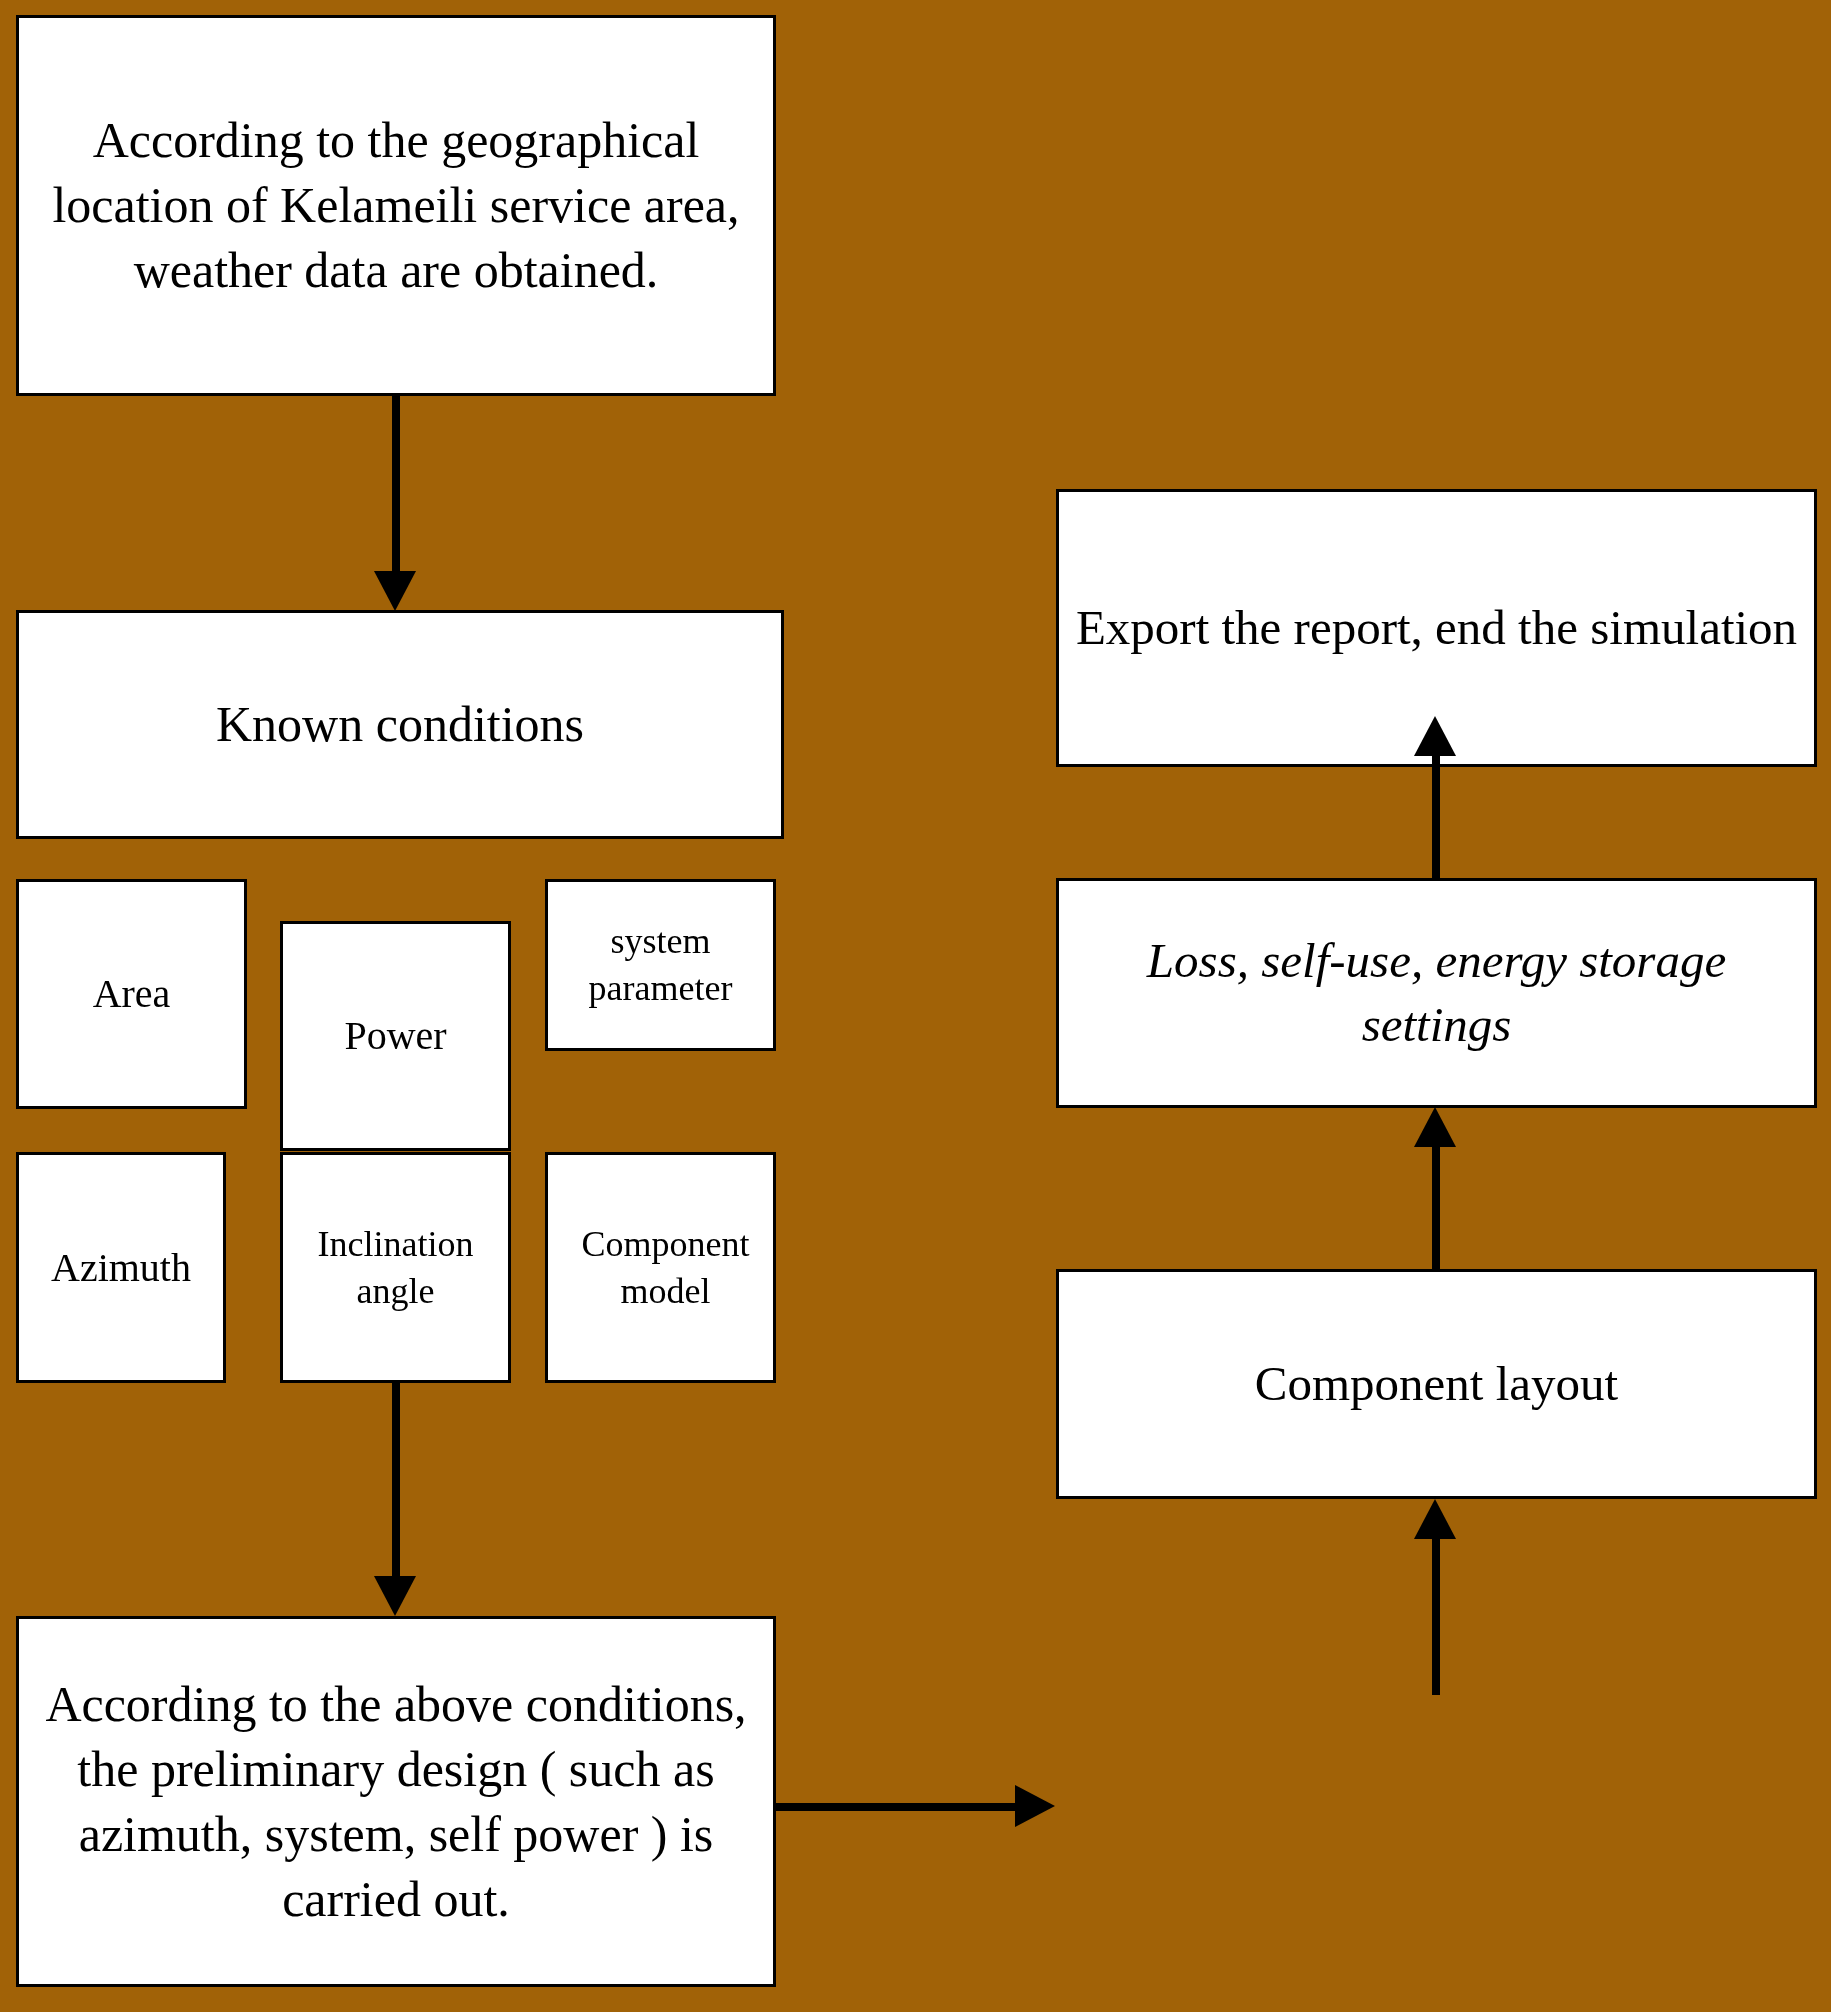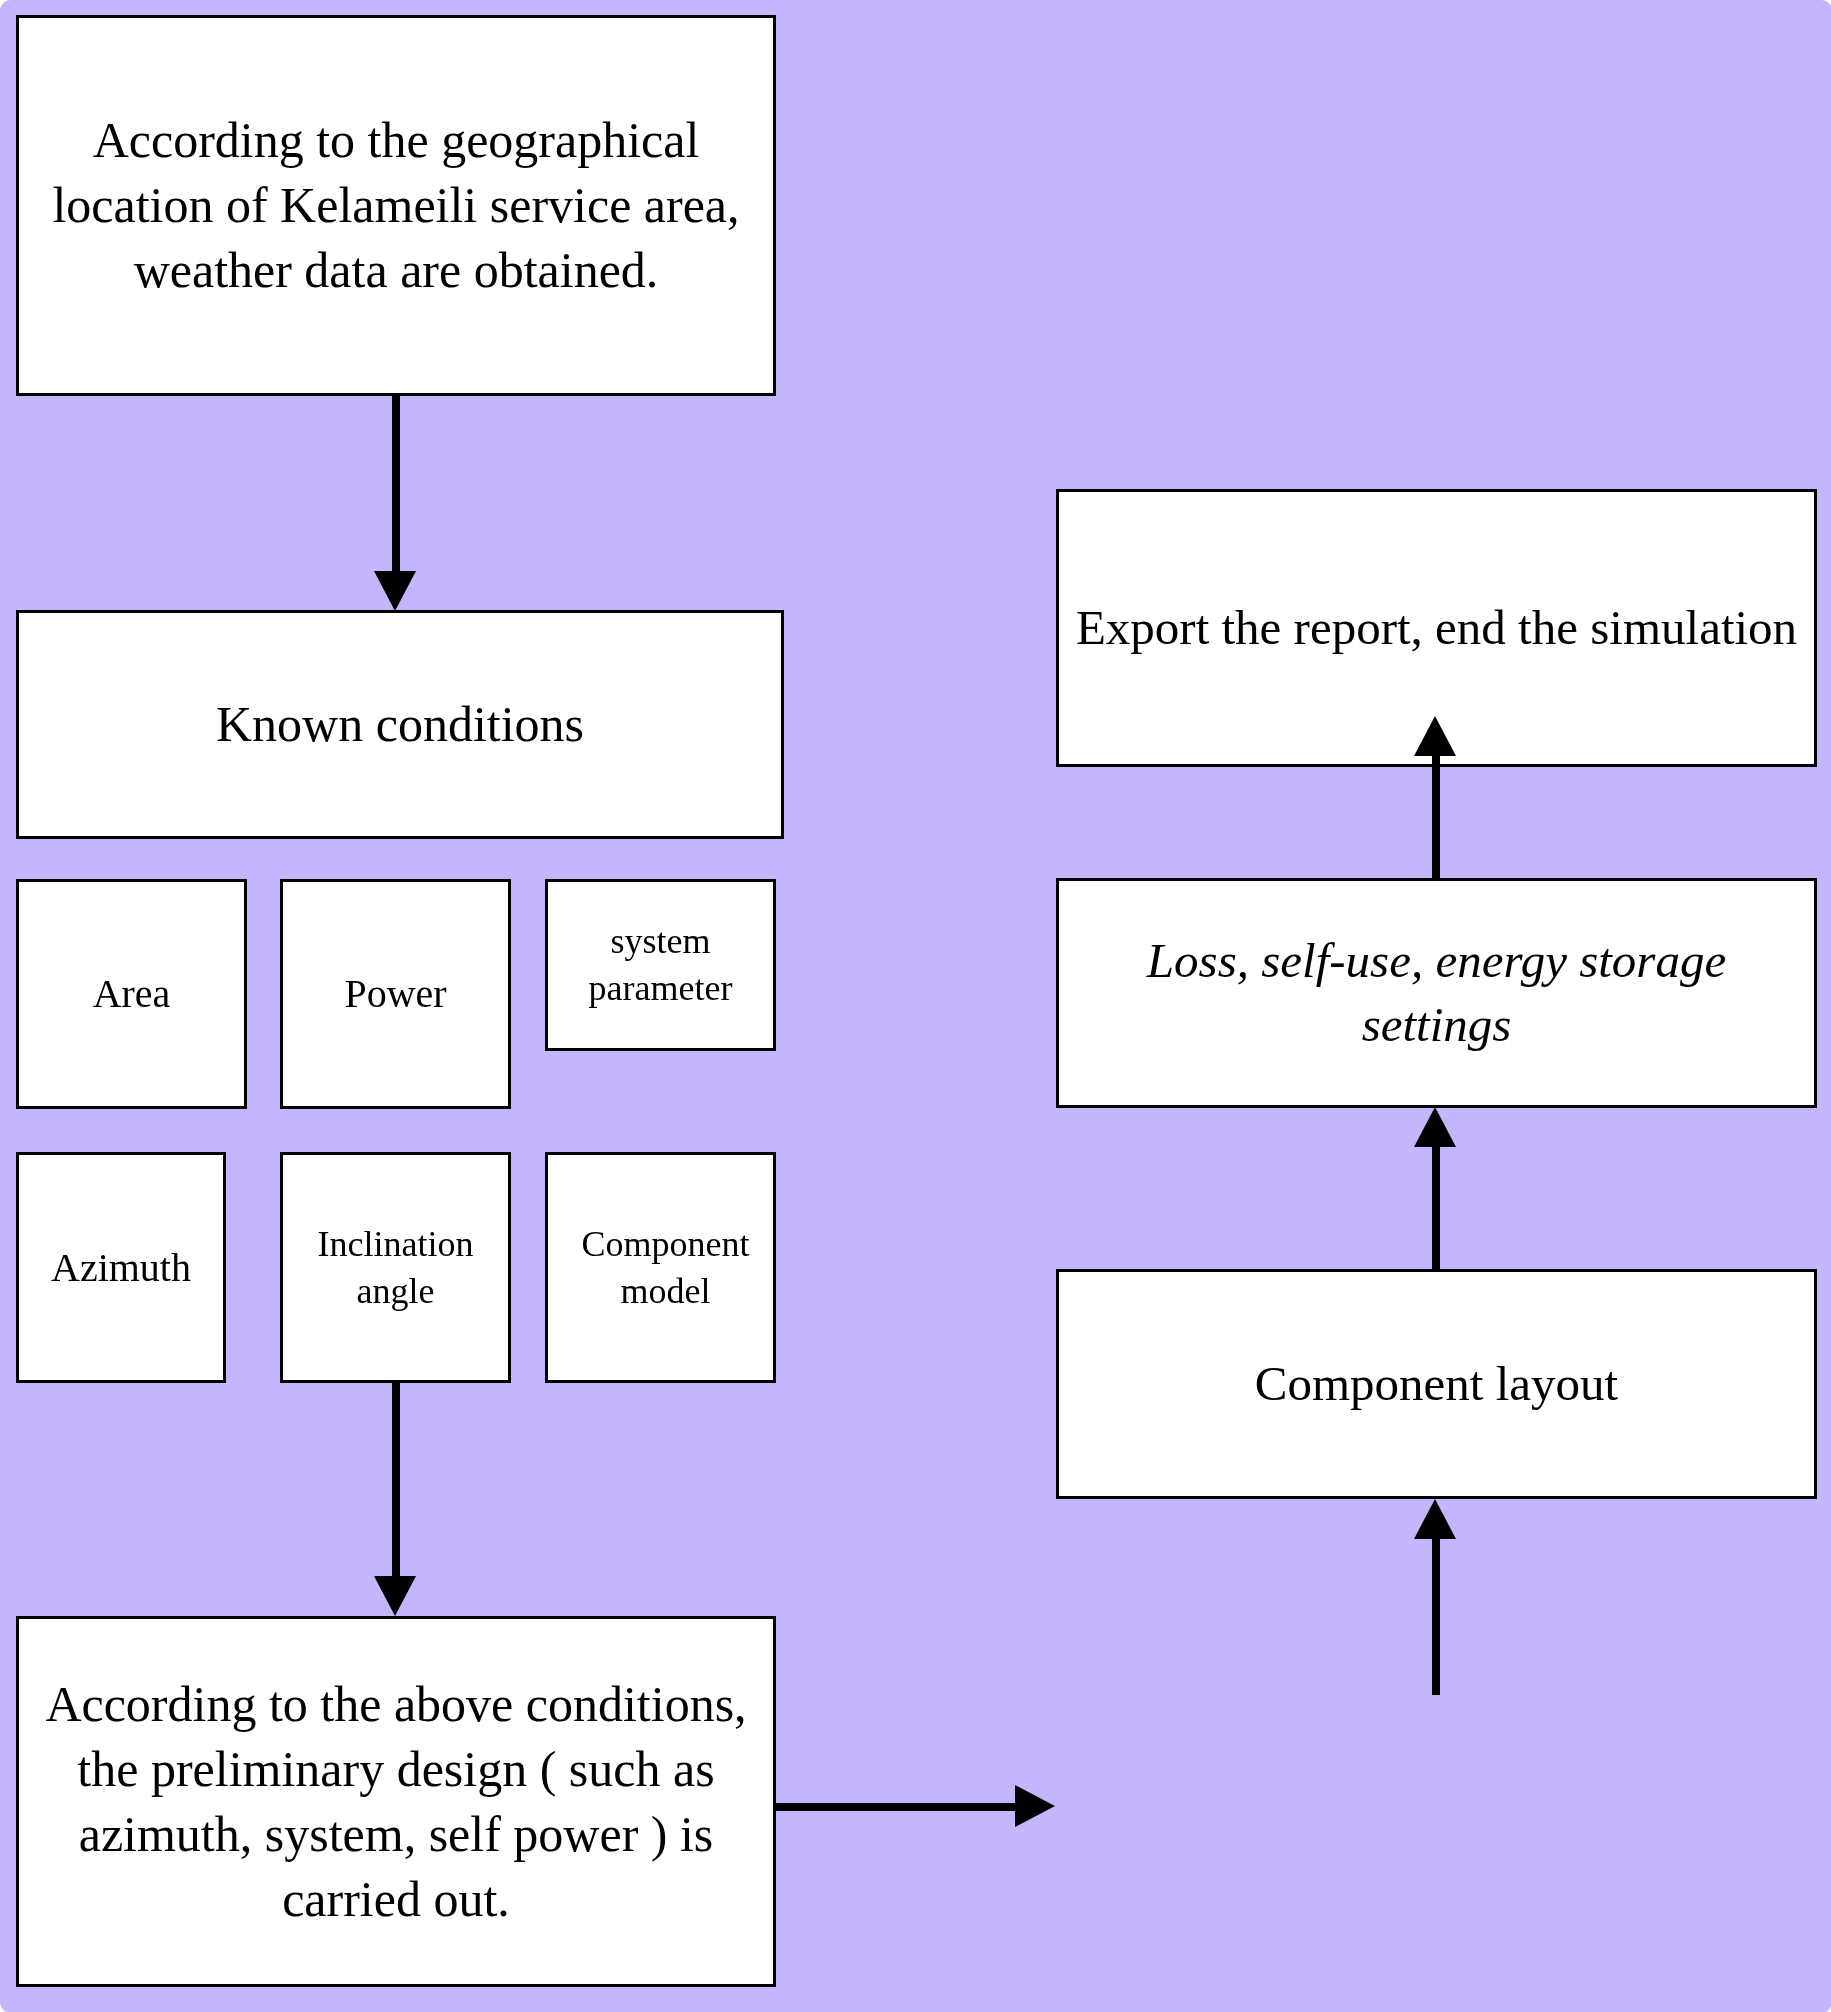--- a/index.html
+++ b/index.html
@@ -4,25 +4,24 @@
 <style>
   html, body {
     margin: 0;
     padding: 0;
     background: #ffffff;
   }
   #canvas {
     position: relative;
     width: 1832px;
     height: 2013px;
-    background: #c4b5fd;
+    background: #a16207;
     font-family: "Liberation Serif", "DejaVu Serif", serif;
     color: #000000;
     overflow: hidden;
-    border-radius: 11px;
   }
   .node {
     position: absolute;
     box-sizing: border-box;
     border: 3.6px solid #000000;
     background: #ffffff;
     display: flex;
     align-items: center;
     justify-content: center;
     text-align: center;
@@ -96,21 +95,21 @@
   </div>
 
   <div class="node big" style="left:16px; top:610px; width:768px; height:229px;">
     <span class="label">Known conditions</span>
   </div>
 
   <div class="node small" style="left:16px; top:879px; width:231px; height:230px;">
     <span class="label">Area</span>
   </div>
 
-  <div class="node small" style="left:280px; top:879px; width:231px; height:230px;">
+  <div class="node small" style="left:280px; top:921px; width:231px; height:230px;">
     <span class="label">Power</span>
   </div>
 
   <div class="node tiny" style="left:545px; top:879px; width:231px; height:172px;">
     <span class="label">system parameter</span>
   </div>
 
   <div class="node small" style="left:16px; top:1152px; width:210px; height:231px;">
     <span class="label">Azimuth</span>
   </div>

